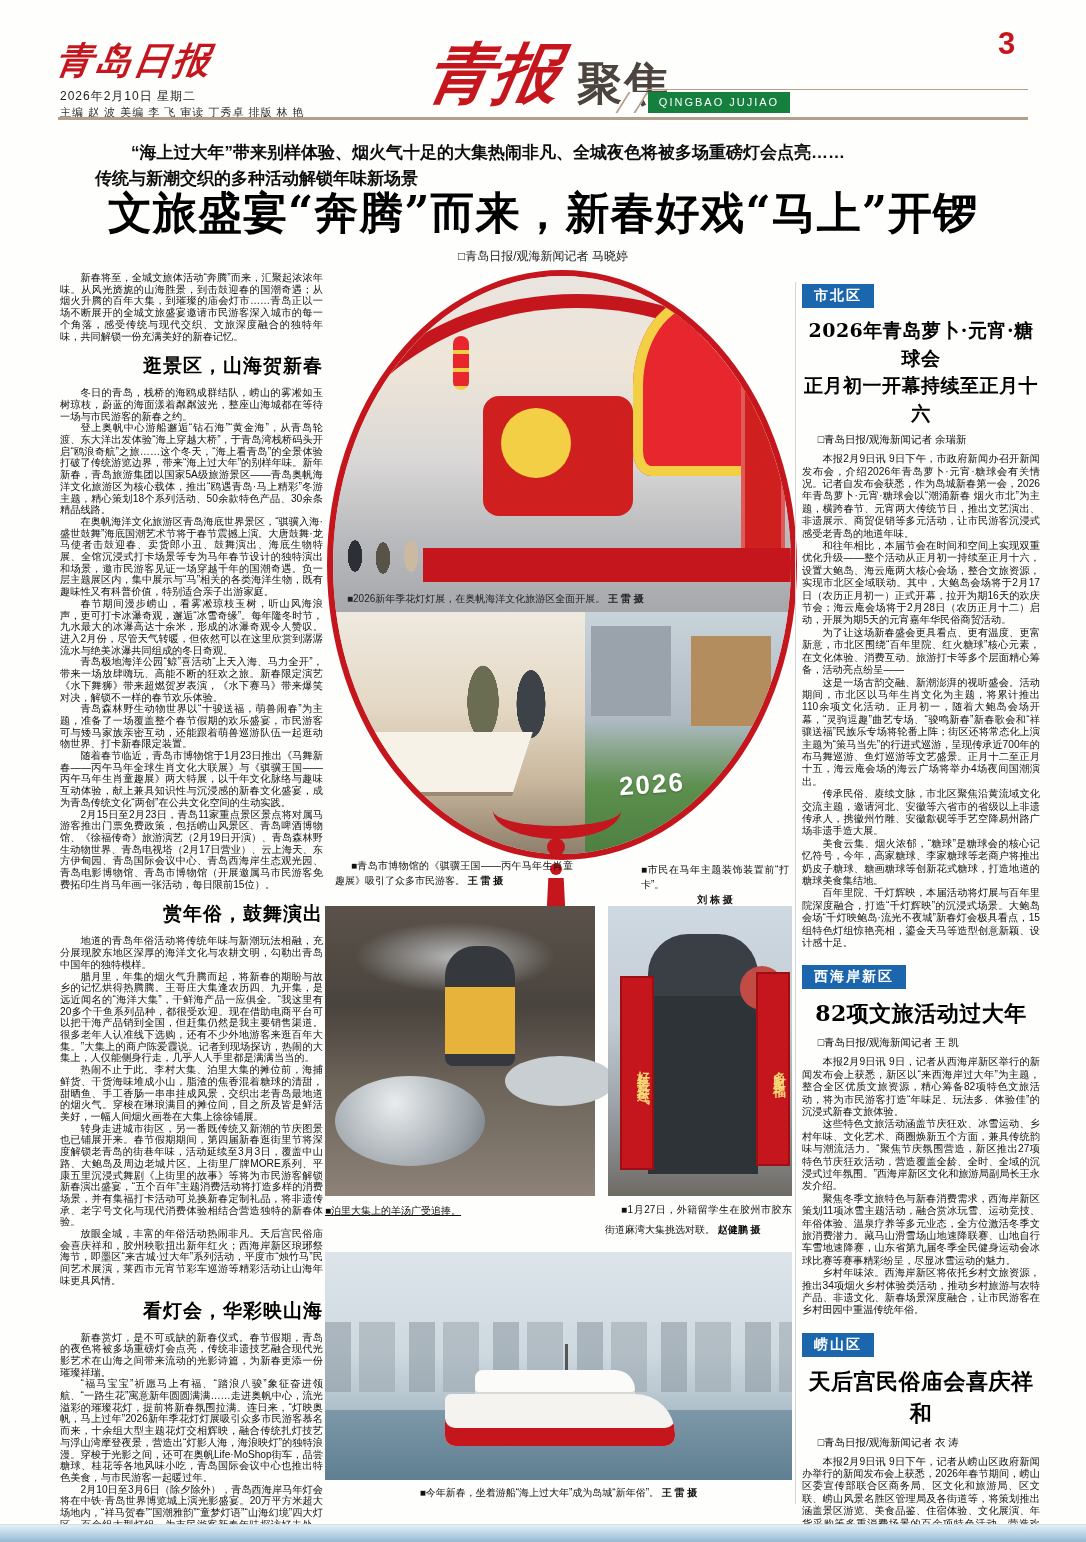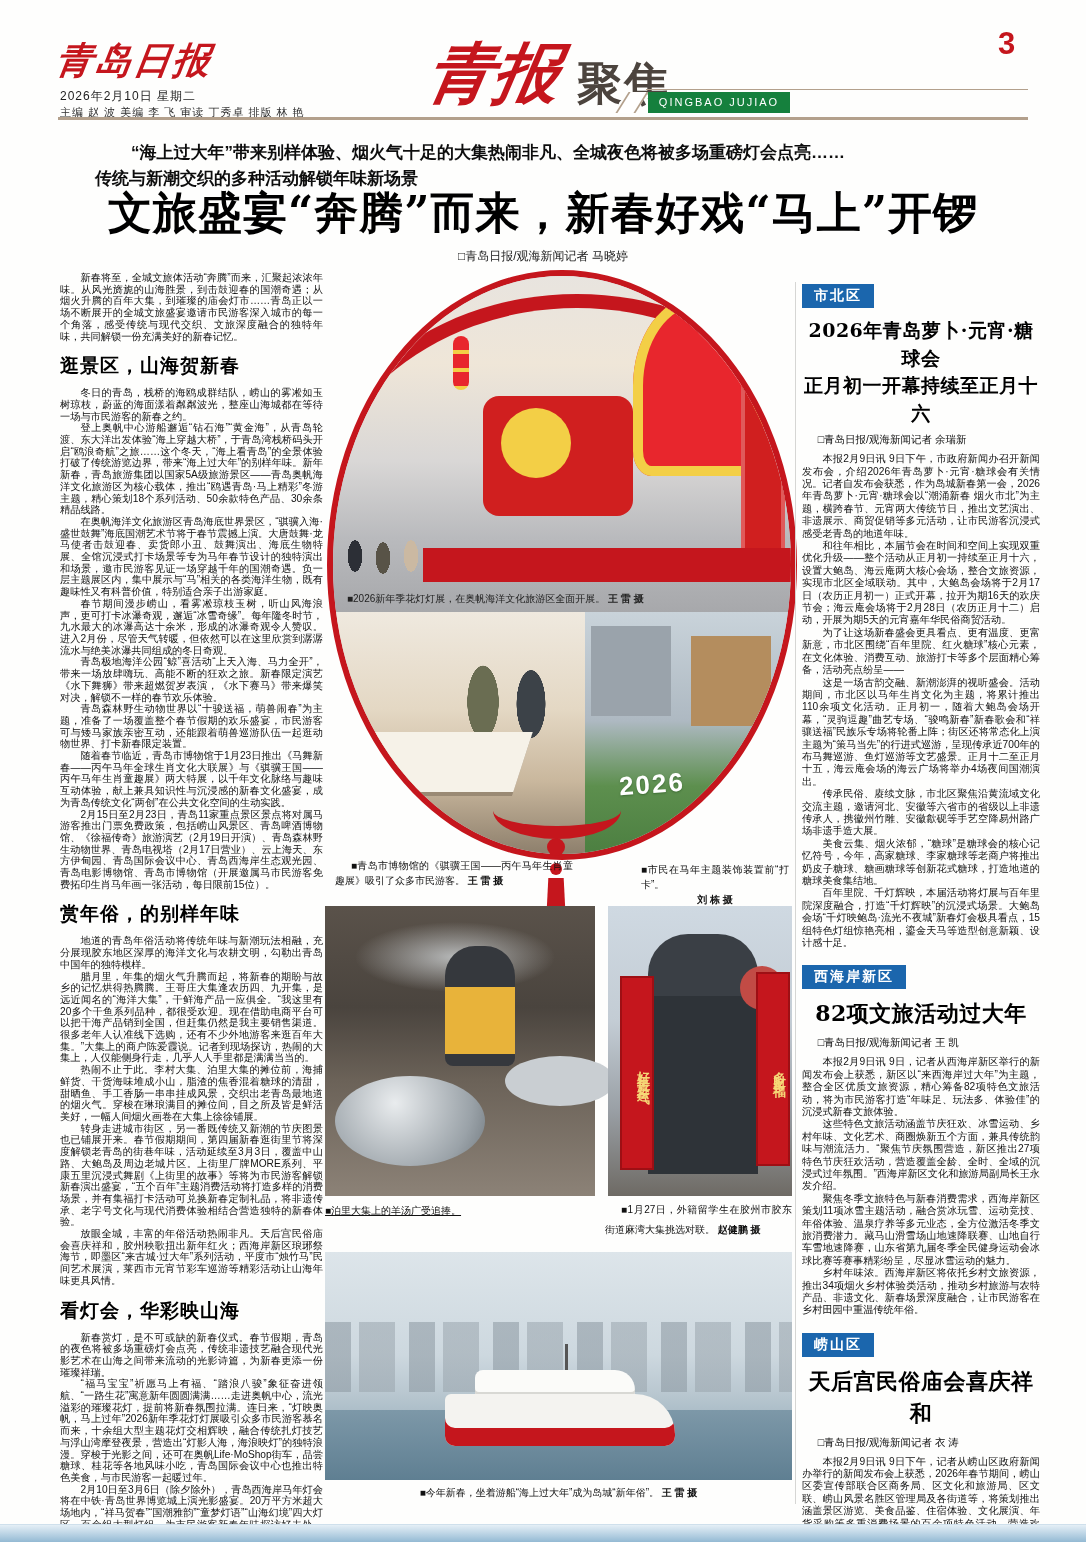--- a/index.html
+++ b/index.html
@@ -26,21 +26,21 @@
   
   .kicker{left:95px;top:140px;width:905px;font-size:17px;font-weight:700;color:#0d0d0d;line-height:1.5;}
   .kicker .k1{padding-left:36px;}
   .headline{left:60px;top:184px;width:966px;text-align:center;font-family:"DejaVu Serif",serif;
             font-weight:900;font-size:44px;letter-spacing:1px;color:#000;}
   .lead-byline{left:60px;top:248px;width:966px;text-align:center;font-size:12px;color:#222;}
   
   .leftcol{left:60px;top:272px;width:263px;height:1252px;overflow:hidden;}
   .leftcol p{margin:0;text-indent:2em;text-align:justify;font-size:10.2px;line-height:11.7px;color:#111;}
   .sec-head{font-family:"DejaVu Serif",serif;font-weight:900;font-size:19px;letter-spacing:1px;
-            text-align:left;margin:11px 0 8px;color:#000;}
+            text-align:right;margin:11px 0 8px;color:#000;}
   
   .centre{left:325px;top:270px;width:467px;height:1244px;}
   .circle{left:2px;top:0;width:458px;height:578px;border-radius:50%;border:6px solid #c5161d;
           overflow:hidden;background:#d8dade;}
   .ph-hero{left:0;top:0;width:100%;height:336px;
      background:linear-gradient(180deg,#e8e4df 0%,#efe6d8 26%,#d9d7d6 55%,#b9babd 78%,#a7a8ab 100%);}
   .hero-arch{position:absolute;left:-40px;top:18px;width:540px;height:300px;border:14px solid #c5161d;
      border-bottom:none;border-radius:50% 50% 0 0/80% 80% 0 0;}
   .hero-drum{position:absolute;left:150px;top:120px;width:150px;height:120px;background:#d01f1f;
      border-radius:16px;box-shadow:0 0 0 4px #e8b order;}
@@ -162,21 +162,21 @@
     <div class="sec-head">逛景区，山海贺新春</div>
     <p>冬日的青岛，栈桥的海鸥成群结队，崂山的雾凇如玉树琼枝，蔚蓝的海面漾着粼粼波光，整座山海城都在等待一场与市民游客的新春之约。</p>
     <p>登上奥帆中心游船邂逅“钻石海”“黄金海”，从青岛轮渡、东大洋出发体验“海上穿越大桥”，于青岛湾栈桥码头开启“鸥浪奇航”之旅……这个冬天，“海上看青岛”的全景体验打破了传统游览边界，带来“海上过大年”的别样年味。新年新春，青岛旅游集团以国家5A级旅游景区——青岛奥帆海洋文化旅游区为核心载体，推出“鸥遇青岛·马上精彩”冬游主题，精心策划18个系列活动、50余款特色产品、30余条精品线路。</p>
     <p>在奥帆海洋文化旅游区青岛海底世界景区，“骐骥入海·盛世鼓舞”海底国潮艺术节将于春节震撼上演。大唐鼓舞·龙马使者击鼓迎春、卖货郎小丑、鼓舞演出、海底生物特展、全馆沉浸式打卡场景等专为马年春节设计的独特演出和场景，邀市民游客见证一场穿越千年的国潮奇遇。负一层主题展区内，集中展示与“马”相关的各类海洋生物，既有趣味性又有科普价值，特别适合亲子出游家庭。</p>
     <p>春节期间漫步崂山，看雾凇琼枝玉树，听山风海浪声，更可打卡冰瀑奇观，邂逅“冰雪奇缘”。每年隆冬时节，九水最大的冰瀑高达十余米，形成的冰瀑奇观令人赞叹。进入2月份，尽管天气转暖，但依然可以在这里欣赏到潺潺流水与绝美冰瀑共同组成的冬日奇观。</p>
     <p>青岛极地海洋公园“鲸”喜活动“上天入海、马力全开”，带来一场放肆嗨玩、高能不断的狂欢之旅。新春限定演艺《水下舞狮》带来超燃贺岁表演，《水下赛马》带来爆笑对决，解锁不一样的春节欢乐体验。</p>
     <p>青岛森林野生动物世界以“十骏送福，萌兽闹春”为主题，准备了一场覆盖整个春节假期的欢乐盛宴，市民游客可与矮马家族亲密互动，还能跟着萌兽巡游队伍一起逛动物世界、打卡新春限定装置。</p>
     <p>随着春节临近，青岛市博物馆于1月23日推出《马舞新春——丙午马年全球生肖文化大联展》与《骐骥王国——丙午马年生肖童趣展》两大特展，以千年文化脉络与趣味互动体验，献上兼具知识性与沉浸感的新春文化盛宴，成为青岛传统文化“两创”在公共文化空间的生动实践。</p>
     <p>2月15日至2月23日，青岛11家重点景区景点将对属马游客推出门票免费政策，包括崂山风景区、青岛啤酒博物馆、《徐福传奇》旅游演艺（2月19日开演）、青岛森林野生动物世界、青岛电视塔（2月17日营业）、云上海天、东方伊甸园、青岛国际会议中心、青岛西海岸生态观光园、青岛电影博物馆、青岛市博物馆（开展邀属马市民游客免费拓印生肖马年画一张活动，每日限前15位）。</p>
 
-    <div class="sec-head">赏年俗，的别样年味</div>
+    <div class="sec-head">赏年俗，鼓舞演出</div>
     <p>地道的青岛年俗活动将传统年味与新潮玩法相融，充分展现胶东地区深厚的海洋文化与农耕文明，勾勒出青岛中国年的独特模样。</p>
     <p>腊月里，年集的烟火气升腾而起，将新春的期盼与故乡的记忆烘得热腾腾。王哥庄大集逢农历四、九开集，是远近闻名的“海洋大集”，干鲜海产品一应俱全。“我这里有20多个干鱼系列品种，都很受欢迎。现在借助电商平台可以把干海产品销到全国，但赶集仍然是我主要销售渠道。很多老年人认准线下选购，还有不少外地游客来逛百年大集。”大集上的商户陈爱霞说。记者到现场探访，热闹的大集上，人仅能侧身行走，几乎人人手里都是满满当当的。</p>
     <p>热闹不止于此。李村大集、泊里大集的摊位前，海捕鲜货、干货海味堆成小山，脂渣的焦香混着糖球的清甜，甜晒鱼、手工香肠一串串挂成风景，交织出老青岛最地道的烟火气。穿梭在琳琅满目的摊位间，目之所及皆是鲜活美好，一幅人间烟火画卷在大集上徐徐铺展。</p>
     <p>转身走进城市街区，另一番既传统又新潮的节庆图景也已铺展开来。春节假期期间，第四届新春逛街里节将深度解锁老青岛的街巷年味，活动延续至3月3日，覆盖中山路、大鲍岛及周边老城片区。上街里厂牌MORE系列、平康五里沉浸式舞剧《上街里的故事》等将为市民游客解锁新春演出盛宴，“五个百年”主题消费活动将打造多样的消费场景，并有集福打卡活动可兑换新春定制礼品，将非遗传承、老字号文化与现代消费体验相结合营造独特的新春体验。</p>
     <p>放眼全城，丰富的年俗活动热闹非凡。天后宫民俗庙会喜庆祥和，胶州秧歌扭出新年红火；西海岸新区琅琊祭海节，即墨区“来古城·过大年”系列活动，平度市“烛竹马”民间艺术展演，莱西市元宵节彩车巡游等精彩活动让山海年味更具风情。</p>
 
     <div class="sec-head">看灯会，华彩映山海</div>
     <p>新春赏灯，是不可或缺的新春仪式。春节假期，青岛的夜色将被多场重磅灯会点亮，传统非遗技艺融合现代光影艺术在山海之间带来流动的光影诗篇，为新春更添一份璀璨祥瑞。</p>
     <p>“福马宝宝”祈愿马上有福、“踏浪八骏”象征奋进领航、“一路生花”寓意新年圆圆满满……走进奥帆中心，流光溢彩的璀璨花灯，提前将新春氛围拉满。连日来，“灯映奥帆，马上过年”2026新年季花灯灯展吸引众多市民游客慕名而来，十余组大型主题花灯交相辉映，融合传统扎灯技艺与浮山湾摩登夜景，营造出“灯影人海，海浪映灯”的独特浪漫。穿梭于光影之间，还可在奥帆Life·MoShop街车，品尝糖球、桂花等各地风味小吃，青岛国际会议中心也推出特色美食，与市民游客一起暖过年。</p>
     <p>2月10日至3月6日（除夕除外），青岛西海岸马年灯会将在中铁·青岛世界博览城上演光影盛宴。20万平方米超大场地内，“祥马贺春”“国潮雅韵”“童梦灯语”“山海幻境”四大灯区、百余组大型灯组，为市民游客新春年味探访好去处。本次灯会在保留传统文化精髓的基础上，还设置了“百味市集”“特色活动”“演绎盛宴”，以及全新升级的游览体验活动、别具一格的主题活动、暖心的公益活动等六大体验板块。</p>

